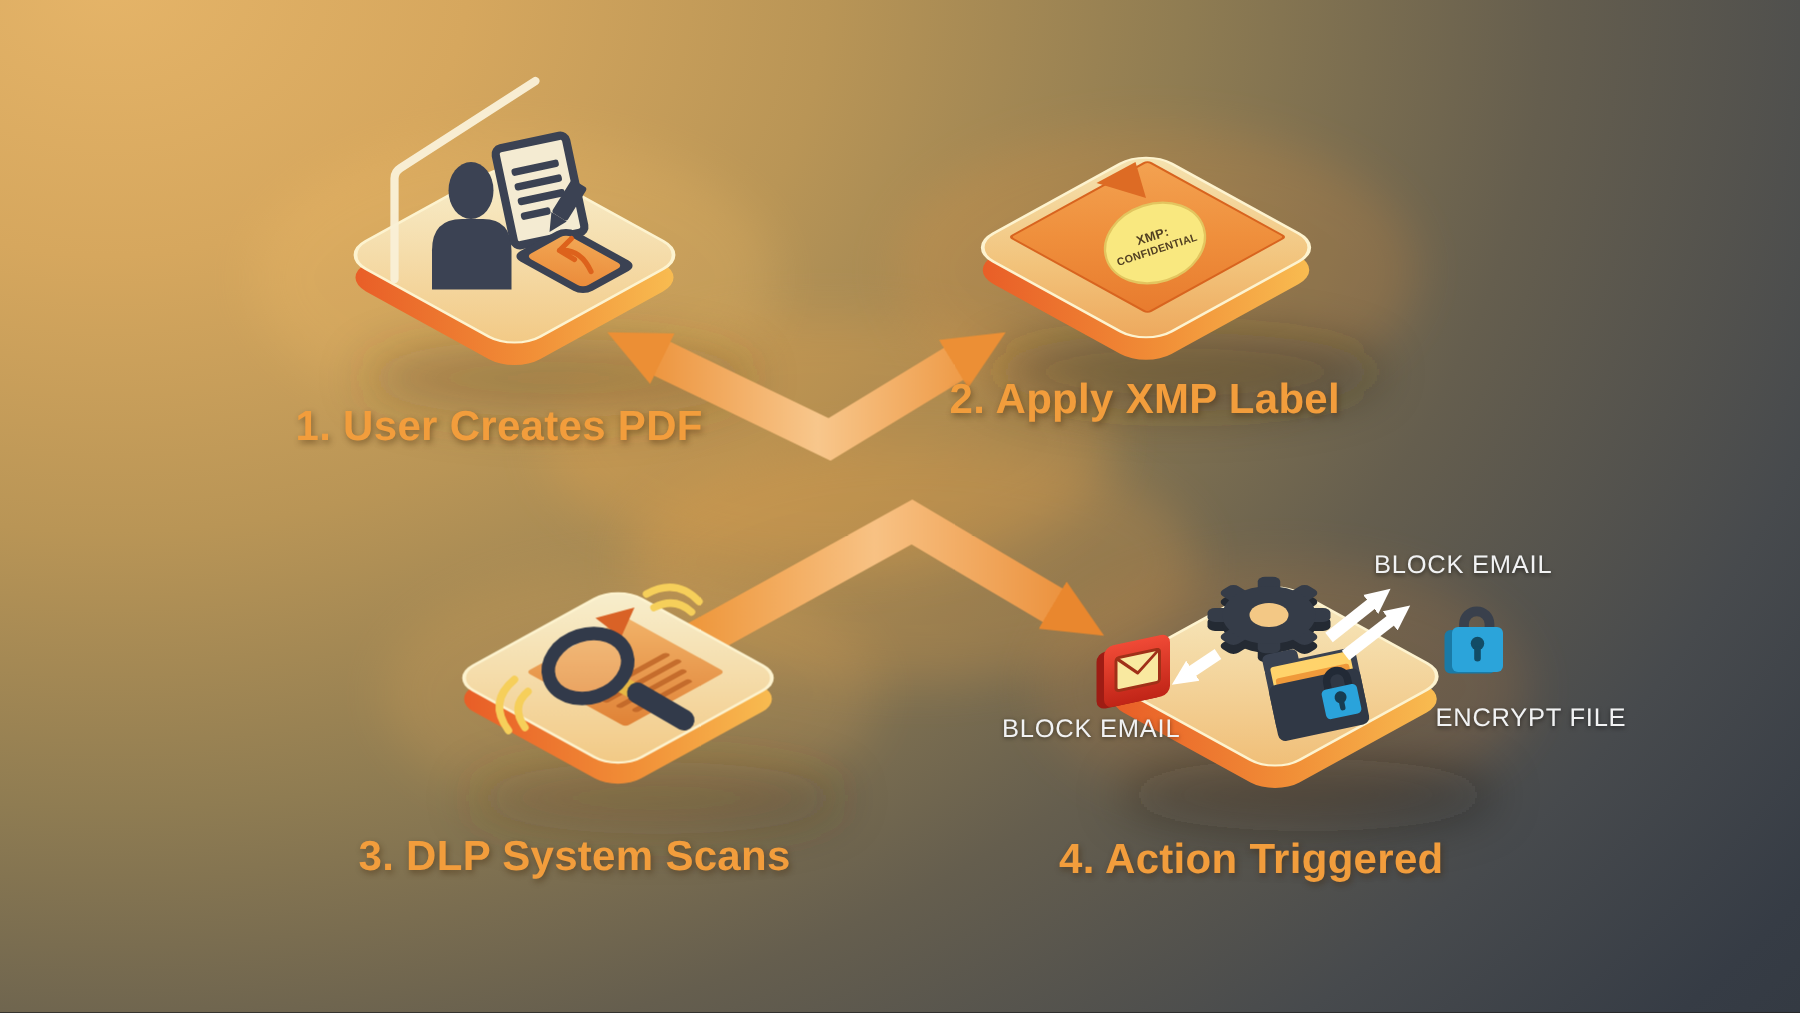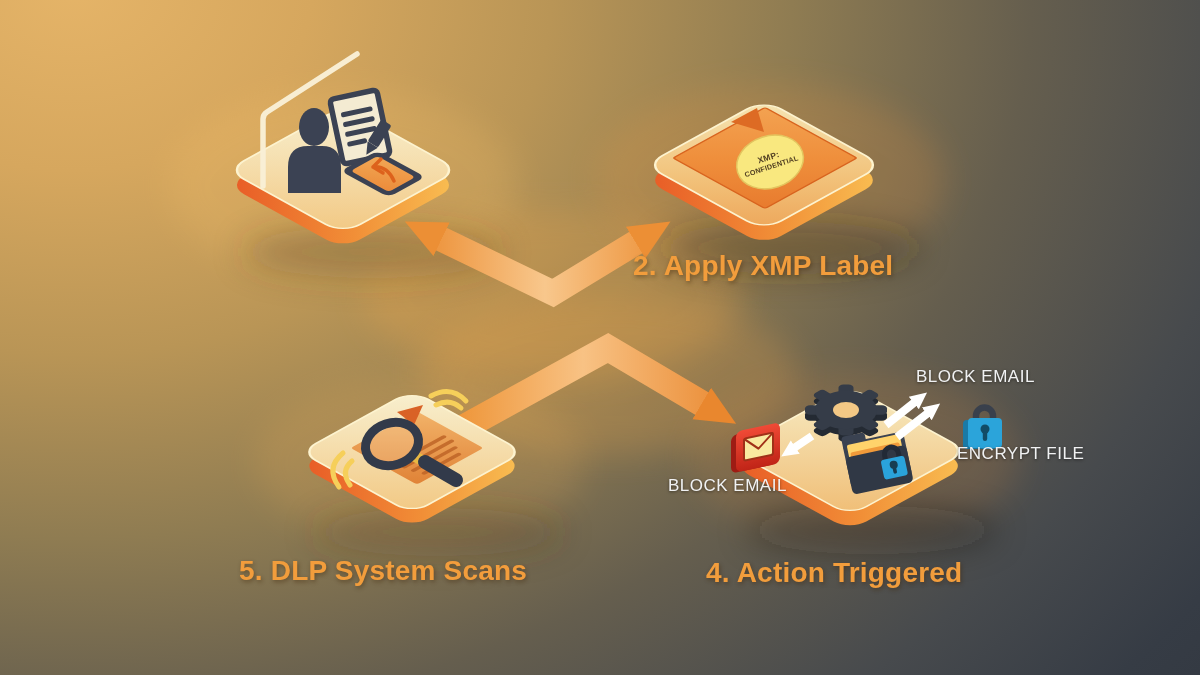--- a/index.html
+++ b/index.html
@@ -288,21 +288,22 @@
     <rect x="-1.2" y="-1" width="4.4" height="10" rx="2.2" fill="#124c66"></rect>
   </g>
 
   <g stroke="#ffffff" stroke-width="8" fill="none" stroke-linecap="butt">
     <path d="M886,425 L915,402" marker-end="url(#headW)"></path>
     <path d="M897,437 L928,413" marker-end="url(#headW)"></path>
     <path d="M812,436 L794,448" marker-end="url(#headW)"></path>
   </g>
 </svg>
 
+<div class="step" style="left:197px;top:268px">1. User Creates PDF</div>
 <div class="step" style="left:633px;top:250px">2. Apply XMP Label</div>
-<div class="step" style="left:239px;top:555px">5. DLP System Scans</div>
+<div class="step" style="left:239px;top:555px">3. DLP System Scans</div>
 <div class="step" style="left:706px;top:557px">4. Action Triggered</div>
 
 <div class="tag" style="left:916px;top:367px">BLOCK EMAIL</div>
 <div class="tag" style="left:668px;top:476px">BLOCK EMAIL</div>
-<div class="tag" style="left:957px;top:444px">ENCRYPT FILE</div>
+<div class="tag" style="left:957px;top:469px">ENCRYPT FILE</div>
 
 </div>
 
 </body></html>

